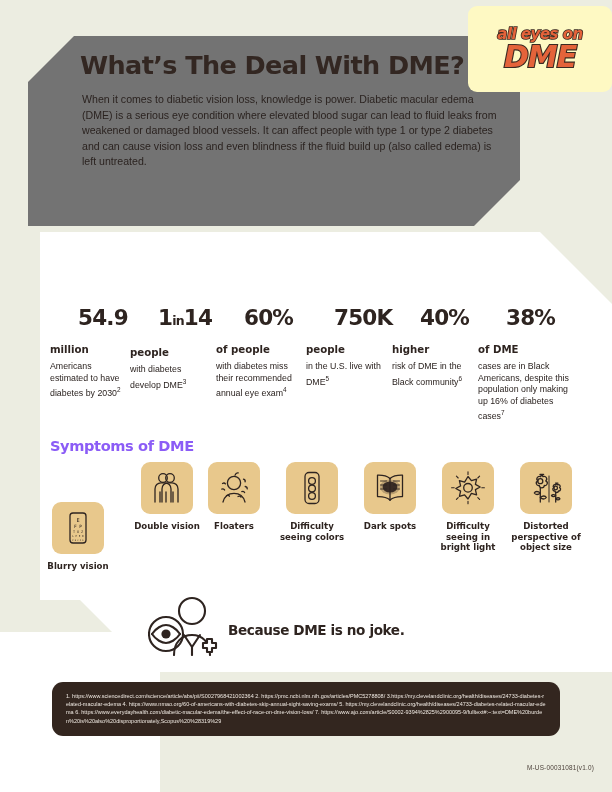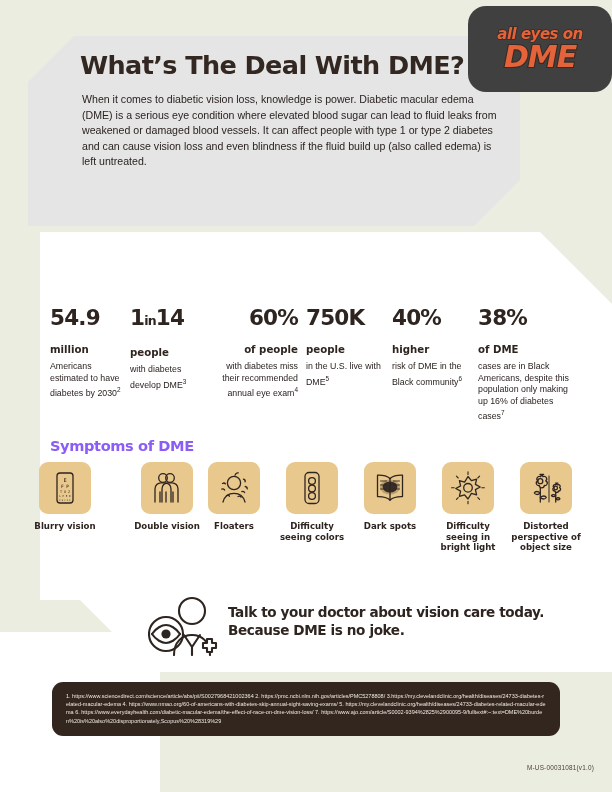--- a/index.html
+++ b/index.html
@@ -28,39 +28,39 @@
   
   .white-panel{
     position:absolute;left:40px;top:232px;width:572px;height:440px;
     background:#ffffff;
     clip-path:polygon(0 0, 500px 0, 572px 72px, 572px 440px, 112px 440px, 40px 368px, 0 368px);
   }
 
   
   .teal-panel{
     position:absolute;left:28px;top:36px;width:492px;height:190px;
-    background:#e5e5e5;
+    background:#737373;
     clip-path:polygon(46px 0, 492px 0, 492px 144px, 446px 190px, 0 190px, 0 46px);
   }
   .hero-title{
     position:absolute;left:52px;top:14px;
     font-size:25.5px;font-weight:bold;letter-spacing:-0.6px;
     color:#332722;
     font-family:"DejaVu Sans","Liberation Sans",sans-serif;
   }
   .hero-body{
     position:absolute;left:54px;top:56px;width:418px;
     font-size:10.6px;line-height:15.6px;color:#2b2320;
     font-family:"Liberation Sans",sans-serif;
   }
 
   
   .logo-card{
     position:absolute;left:468px;top:6px;width:144px;height:86px;
-    background:#404040;border-radius:18px;
+    background:#fef9c3;border-radius:9px;
     display:flex;flex-direction:column;align-items:center;justify-content:center;
   }
   .logo-top{
     font-family:"DejaVu Sans","Liberation Sans",sans-serif;
     font-size:15px;font-weight:bold;font-style:italic;
     color:#e4633a;letter-spacing:-0.5px;
     -webkit-text-stroke:1.6px #3a2a22;
     paint-order:stroke fill;
     line-height:16px;
   }
@@ -81,21 +81,21 @@
     color:#2e2420;
   }
   .stats-head sup{font-size:8.5px;vertical-align:super;}
 
   
   .stats-row{position:absolute;left:50px;top:306px;width:540px;}
   .stat{position:absolute;top:0;}
   .stat .big{
     font-family:"DejaVu Sans","Liberation Sans",sans-serif;
     font-size:21.5px;font-weight:bold;letter-spacing:-0.8px;color:#2e2420;
-    line-height:23px;white-space:nowrap;
+    line-height:23px;white-space:nowrap;margin-left:28px;
   }
   .stat .big .sm{font-size:12.5px;}
   .stat .sub{
     font-family:"DejaVu Sans","Liberation Sans",sans-serif;
     font-size:10.2px;font-weight:bold;color:#2e2420;line-height:13px;margin-top:14px;
   }
   .stat .desc{
     font-family:"Liberation Sans",sans-serif;
     font-size:8.8px;line-height:11.6px;color:#2b2320;margin-top:5px;
   }
@@ -169,21 +169,21 @@
       <div class="stat" style="left: 0px; width: 72px;">
         <div class="big">54.9</div>
         <div class="sub">million</div>
         <div class="desc"><span>Americans estimated to have diabetes by 2030</span><sup>2</sup></div>
       </div>
       <div class="stat" style="left: 80px; width: 78px;">
         <div class="big"><span>1</span><span class="sm">in</span><span>14</span></div>
         <div class="sub">people</div>
         <div class="desc"><span>with diabetes develop DME</span><sup>3</sup></div>
       </div>
-      <div class="stat" style="left: 166px; width: 82px; text-align: right;">
+      <div class="stat" style="left: 166px; width: 82px;">
         <div class="big">60%</div>
         <div class="sub">of people</div>
         <div class="desc"><span>with diabetes miss their recommended annual eye exam</span><sup>4</sup></div>
       </div>
       <div class="stat" style="left: 256px; width: 78px;">
         <div class="big">750K</div>
         <div class="sub">people</div>
         <div class="desc"><span>in the U.S. live with DME</span><sup>5</sup></div>
       </div>
       <div class="stat" style="left: 342px; width: 80px;">
@@ -193,21 +193,21 @@
       </div>
       <div class="stat" style="left: 428px; width: 92px;">
         <div class="big">38%</div>
         <div class="sub">of DME</div>
         <div class="desc"><span>cases are in Black Americans, despite this population only making up 16% of diabetes cases</span><sup>7</sup></div>
       </div>
     </div>
 
   <div class="symptoms-title">Symptoms of DME</div>
   <div id="symptoms-host">
-      <div class="symptom" style="left: 29px;">
+      <div class="symptom" style="left: 42px; margin-top: 40px;">
         <div class="tile">
           <svg width="36" height="36" viewBox="0 0 36 36" fill="none" stroke="#2e2420" stroke-width="1.3" stroke-linecap="round" stroke-linejoin="round">
             <rect x="10" y="3" width="16" height="30" rx="3"></rect>
             <text x="18" y="12" font-size="5.2" fill="#2e2420" stroke="none" text-anchor="middle" font-family="monospace">E</text>
             <text x="18" y="18" font-size="4.4" fill="#2e2420" stroke="none" text-anchor="middle" font-family="monospace">F P</text>
             <text x="18" y="23" font-size="3.4" fill="#2e2420" stroke="none" text-anchor="middle" font-family="monospace">T O Z</text>
             <text x="18" y="27" font-size="2.7" fill="#2e2420" stroke="none" text-anchor="middle" font-family="monospace">L P E D</text>
             <text x="18" y="30.5" font-size="2.1" fill="#2e2420" stroke="none" text-anchor="middle" font-family="monospace">P E C F D</text>
           </svg>
         </div>
@@ -303,21 +303,21 @@
         <path d="M26 61c0-13 8-20 18-20s18 7 18 20"></path>
         <path d="M36 41l8 12 8-12"></path>
         <path d="M44 53v8"></path>
       </g>
       <g fill="none" stroke="#2e2420" stroke-width="2.1" stroke-linejoin="round">
         <path d="M55 49h4v-4h5v4h4v5h-4v4h-5v-4h-4z" fill="#ffffff"></path>
       </g>
     </svg>
   </div>
   <div class="cta-text">
-    <span>Talk to your doctor about vision care today.</span><br>
+    <br>
     <span>Because DME is no joke.</span>
   </div>
 
   <div class="notes">
     <div class="notes-text">1. https://www.sciencedirect.com/science/article/abs/pii/S0027968421002364  2. https://pmc.ncbi.nlm.nih.gov/articles/PMC5278808/ 3.https://my.clevelandclinic.org/health/diseases/24733-diabetes-related-macular-edema  4. https://www.nmao.org/60-of-americans-with-diabetes-skip-annual-sight-saving-exams/ 5. https://my.clevelandclinic.org/health/diseases/24733-diabetes-related-macular-edema  6. https://www.everydayhealth.com/diabetic-macular-edema/the-effect-of-race-on-dme-vision-loss/ 7. https://www.ajo.com/article/S0002-9394%2825%2900095-9/fulltext#:~:text=DME%20burden%20is%20also%20disproportionately,Scopus%20%28319%29</div>
   </div>
   <div class="code">M-US-00031081(v1.0)</div>
 
 </div>
 

